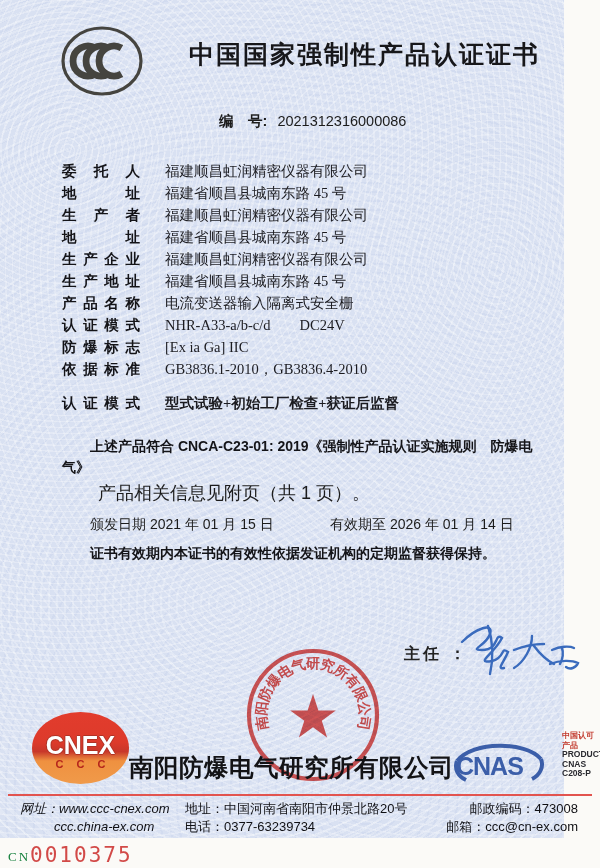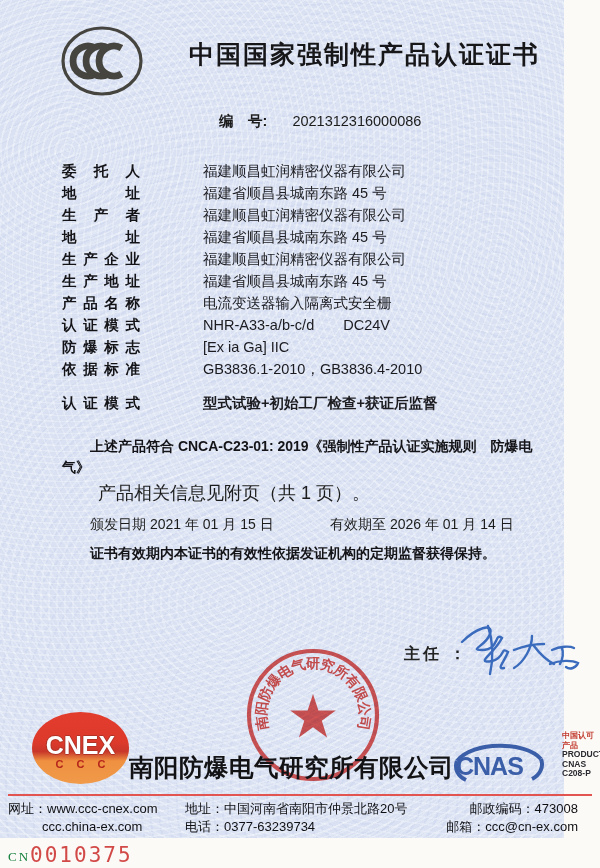--- a/index.html
+++ b/index.html
@@ -17,29 +17,29 @@
       repeating-radial-gradient(circle at 40% 72%, rgba(255,255,255,.22) 0 2px, rgba(255,255,255,0) 2px 8px),
       repeating-radial-gradient(circle at 65% 95%, rgba(198,209,235,.35) 0 2px, rgba(255,255,255,0) 2px 9px);
   }
 
   .abs { position:absolute; }
 
   .title { left:189px; top:38px; font-size:25px; font-weight:bold; letter-spacing:2px; color:#17171a; }
 
   .number-line { left:219px; top:112px; font-size:14.5px; }
   .number-line .lbl { font-weight:bold; }
-  .number-line .val { margin-left:21px; }
+  .number-line .val { margin-left:6px; }
 
   .fields { left:62px; top:160px; width:486px; }
-  .frow { display:flex; height:22px; align-items:center; font-size:14.5px;gap:44px; }
+  .frow { display:flex; height:22px; align-items:center; font-size:14.5px; }
   .frow .flabel {
     display:inline-block; width:78px; font-weight:bold;
     text-align:justify; text-align-last:justify; flex:none; color:#141418;
   }
-  .frow .fvalue { margin-left:19px; white-space:pre; color:#1b1b20; }
+  .frow .fvalue { margin-left:25px; white-space:pre; color:#1b1b20;font-family:Liberation Serif, serif; }
   .frow.gap { margin-top:12px; }
   .frow.strong .fvalue { font-weight:bold; }
 
   .compliance { left:62px; top:436px; width:486px; font-size:14px; font-weight:bold; line-height:21px; color:#141418; }
   .compliance .l1 { text-indent:2em; }
   .attach-note { left:62px; top:481px; width:486px; font-size:18px; text-indent:2em; }
   .dates { left:0; top:516px; width:600px; font-size:14px; }
   .dates .issue { position:absolute; left:90px; top:0; white-space:pre; }
   .dates .valid { position:absolute; left:330px; top:0; white-space:pre; }
   .validity { left:62px; top:545px; width:500px; font-size:14px; font-weight:bold; text-indent:2em; color:#141418; }
@@ -59,21 +59,21 @@
   .issuer-name { left:129px; top:751px; font-size:24.5px; font-weight:bold; letter-spacing:0.5px; color:#131316; white-space:nowrap; }
 
   .cnas { left:453px; top:731px; width:142px; height:52px; }
   .cnas-emblem { position:absolute; left:0; top:10px; width:92px; height:42px; }
   .cnas-textblock { position:absolute; left:109px; top:0; width:49px; line-height:9.5px; }
   .cnas-cn { font-size:8px; font-weight:bold; color:#c23a2e; }
   .cnas-en { font-size:8.5px; font-weight:bold; color:#2a2a30; }
 
   .foot-line { left:8px; top:794px; width:584px; height:2px; background:#e2544f; }
   .footer { top:800px; left:0; width:600px; font-size:13px; color:#101014; }
-  .footer .c1 { position:absolute; left:8px; top:0; line-height:17.5px; }
+  .footer .c1 { position:absolute; left:20px; top:0; line-height:17.5px;font-style:italic; }
   .footer .c1 .ind { padding-left:34px; }
   .footer .c2 { position:absolute; left:185px; top:0; line-height:17.5px; }
   .footer .c3 { position:absolute; right:22px; top:0; line-height:17.5px; text-align:right; }
 
   .serial { left:8px; top:843px; height:24px; display:flex; align-items:flex-end; }
   .serial .pfx { font-family:"Liberation Serif", serif; font-size:13px; color:#15803d; letter-spacing:2px; margin-right:0; padding-bottom:2px;}
   .serial .num { font-family:"DejaVu Sans Mono", monospace; font-size:21px; font-weight:500; color:#d24a48; letter-spacing:2px; }
 
   .ccc-logo { left:60px; top:25px; width:84px; height:72px; }
 </style>

